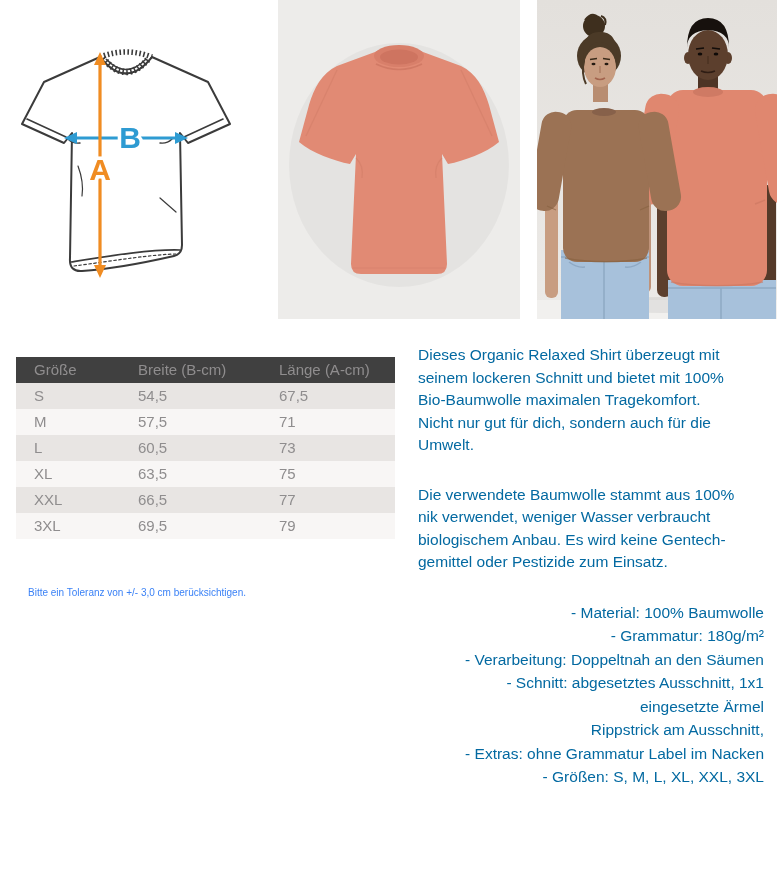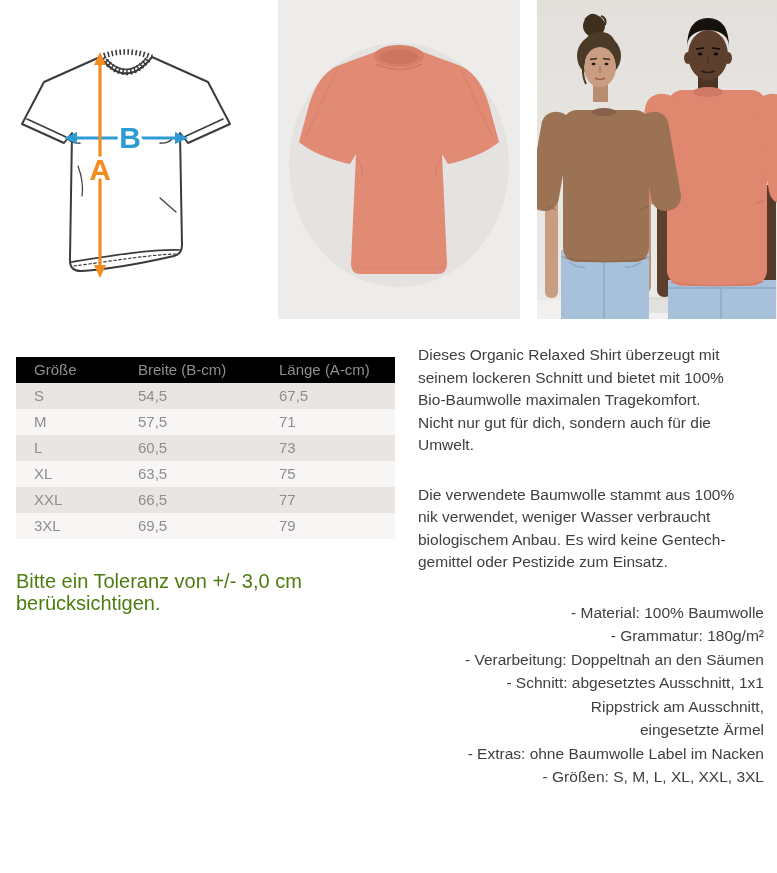--- a/index.html
+++ b/index.html
@@ -13,27 +13,27 @@
   .modelsphoto{position:absolute;left:537px;top:0;width:240px;height:319px;}
   .diagram svg,.flatphoto svg,.modelsphoto svg{display:block;width:100%;height:100%;}
   .arrow-label{font-family:"Liberation Sans",sans-serif;font-weight:bold;font-size:30px;
     text-anchor:middle;paint-order:stroke;stroke:#ffffff;stroke-width:7px;stroke-linejoin:round;}
   
   .size-table{position:absolute;left:16px;top:357px;width:379px;border-collapse:collapse;
     font-size:15px;color:#8f8d8e;}
   .size-table th,.size-table td{height:26px;line-height:26px;padding:0 0 0 18px;
     text-align:left;font-weight:400;white-space:nowrap;}
   .size-table col.c1{width:104px;} .size-table col.c2{width:141px;} .size-table col.c3{width:134px;}
-  .size-table thead tr{background:#000000;}
+  .size-table thead tr{background:#404040;}
   .size-table tbody tr:nth-child(odd){background:#e8e5e3;}
   .size-table tbody tr:nth-child(even){background:#f8f6f5;}
-  .tolerance{position:absolute;left:16px;top:570px;width:400px;margin:0;
-    font-size:20px;line-height:22px;color:#4d7c0f;}
+  .tolerance{position:absolute;left:16px;top:570px;width:400px;margin:12px;
+    font-size:10px;line-height:22px;color:#3b82f6;}
   
-  .desc{position:absolute;left:418px;top:344px;width:346px;color:#404040;
+  .desc{position:absolute;left:418px;top:344px;width:346px;color:#0369a1;
     font-size:15.5px;line-height:22.5px;}
   .desc .para{margin:0 0 27px 0;}
   .desc .ln{white-space:nowrap;}
   .specs{line-height:23.5px;text-align:right;}
   .specs .ln.indent{padding-left:70px;}
 </style>
 </head>
 <body>
 
 <div class="page">
@@ -219,20 +219,20 @@
       <div class="ln">Die verwendete Baumwolle stammt aus 100%</div>
       <div class="ln">nik verwendet, weniger Wasser verbraucht</div>
       <div class="ln">biologischem Anbau. Es wird keine Gentech-</div>
       <div class="ln">gemittel oder Pestizide zum Einsatz.</div>
     </div>
     <div class="specs">
       <div class="ln">- Material: 100% Baumwolle</div>
       <div class="ln">- Grammatur: 180g/m²</div>
       <div class="ln">- Verarbeitung: Doppeltnah an den Säumen</div>
       <div class="ln">- Schnitt: abgesetztes Ausschnitt, 1x1</div>
+      <div class="ln indent">eingesetzte Ärmel</div>
       <div class="ln indent">Rippstrick am Ausschnitt,</div>
-      <div class="ln indent">eingesetzte Ärmel</div>
-      <div class="ln">- Extras: ohne Baumwolle Label im Nacken</div>
+      <div class="ln">- Extras: ohne Grammatur Label im Nacken</div>
       <div class="ln">- Größen: S, M, L, XL, XXL, 3XL</div>
     </div>
   </div>
 
 </div>
 
 </body></html>

